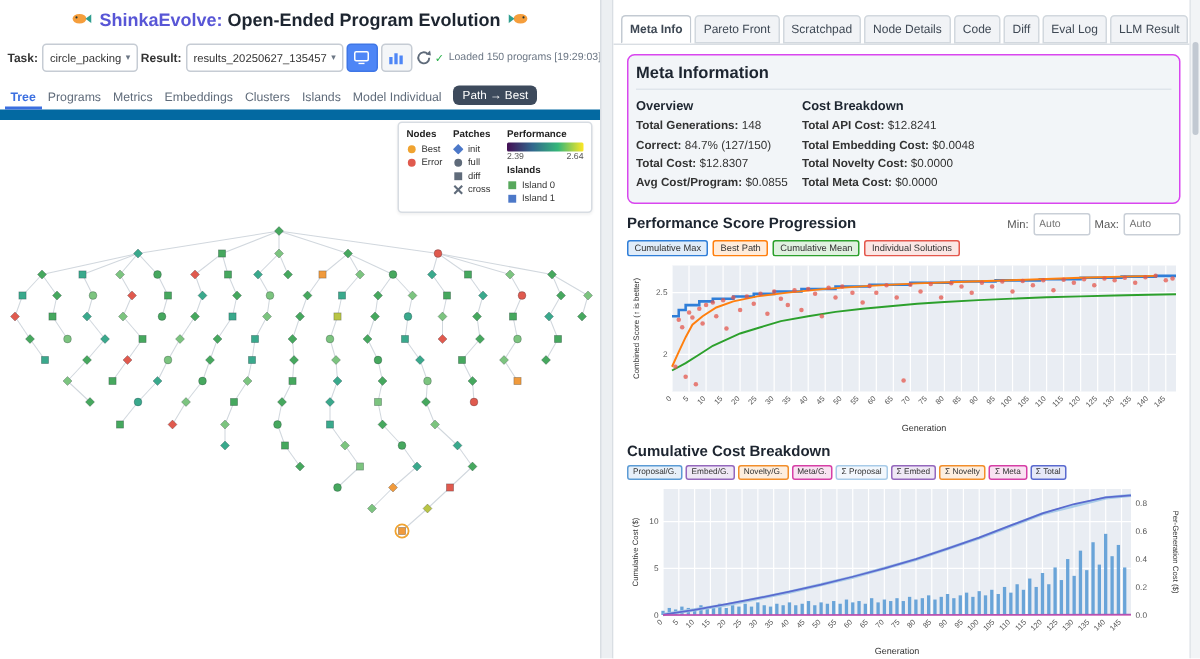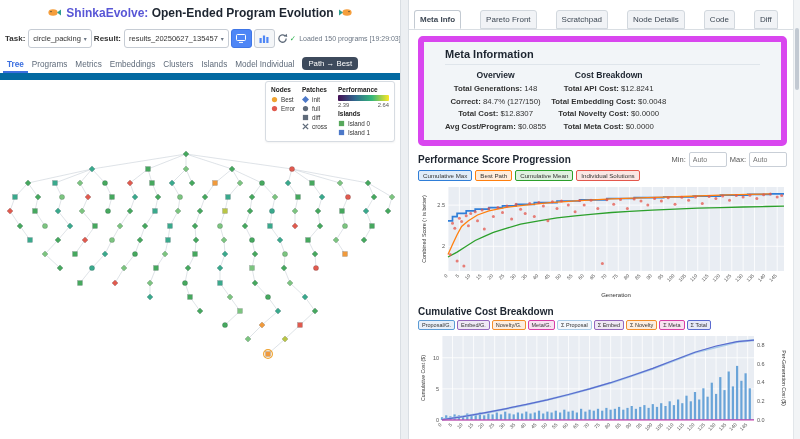--- a/index.html
+++ b/index.html
@@ -36,27 +36,27 @@
   .leg-h{font-weight:bold;font-size:6.5px;margin-bottom:2px;color:#222;}
   .leg-item{display:flex;align-items:center;gap:3px;height:9px;white-space:nowrap;}
   .grad{height:6px;border-radius:1px;background:linear-gradient(90deg,#440f54,#31688e,#35b779,#fde725);margin:1px 0 1px;}
   .grad-labels{display:flex;justify-content:space-between;font-size:5.8px;color:#555;margin-bottom:2px;}
 
   
   .divider{width:7px;flex:0 0 7px;background:#eceff2;border-left:1px solid #d9dee3;border-right:1px solid #d9dee3;}
 
   
   .right-panel{flex:1;position:relative;display:flex;flex-direction:column;background:#fff;min-width:0;}
-  .r-tabs{height:26px;display:flex;align-items:flex-end;gap:19px;padding:3px 5px 0;border-bottom:1px solid #d9dee3;}
+  .r-tabs{height:26px;display:flex;align-items:flex-end;gap:2px;padding:3px 5px 0;border-bottom:1px solid #d9dee3;}
   .rtab{font-size:8px;color:#3e4854;background:#f1f3f6;border:1px solid #d2d8de;border-radius:3px 3px 0 0;padding:4px 5px;white-space:nowrap;cursor:default;}
   .rtab.active{background:#fff;font-weight:bold;border-color:#c3cad2;border-bottom-color:#fff;}
   .r-content{flex:1;padding:6px 13px 0 9px;overflow:hidden;}
-  .meta-card{background:#f2f5f8;border:6px solid #d946ef;border-radius:5px;padding:6px 21px 7px;}
+  .meta-card{background:#f2f5f8;border:1px solid #d946ef;border-radius:5px;padding:6px 5px 7px;}
   .meta-title{font-size:11px;font-weight:bold;color:#1d2530;padding-bottom:4px;border-bottom:1px solid #dfe5eb;margin-bottom:5px;}
-  .stat-cols{display:grid;grid-template-columns:1.05fr 1.15fr 1.25fr;gap:5px;text-align:center;}
+  .stat-cols{display:grid;grid-template-columns:1.05fr 1.15fr 1.25fr;gap:5px;}
   .stat-h{font-size:8.6px;font-weight:bold;margin-bottom:3px;color:#1d2530;}
   .stat-row{font-size:7.8px;color:#333;line-height:12.5px;white-space:nowrap;}
   .green{color:#1fa04e;font-weight:bold;}
   .sec-head{display:flex;align-items:center;margin-top:6px;gap:20px;}
   .sec-title{font-size:10px;font-weight:bold;color:#1d2530;}
   .minmax{margin-left:auto;display:flex;align-items:center;gap:3px;font-size:7.5px;color:#555;}
   .mm-input{width:30px;height:13px;border:1px solid #c9cfd7;border-radius:2px;font-size:7px;padding:0 3px;color:#555;font-family:inherit;}
   .chips{display:flex;gap:3px;margin:3px 0 1px;flex-wrap:nowrap;overflow:hidden;}
   .chip{font-size:6.2px;padding:1px 4px;border-radius:2px;border:1px solid;color:#333;white-space:nowrap;}
   .chips.cost{gap:2px;}

